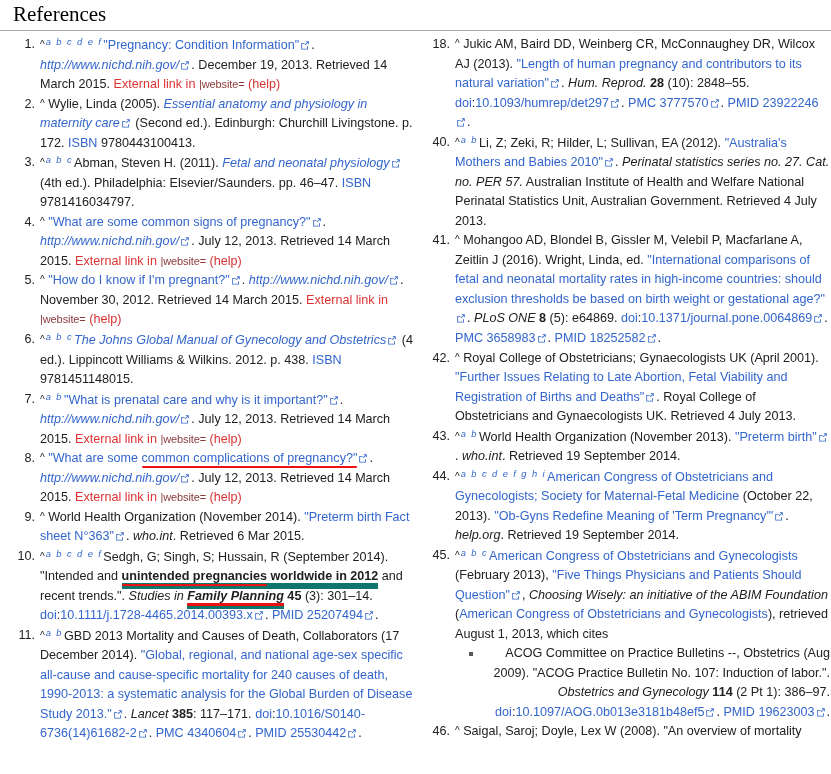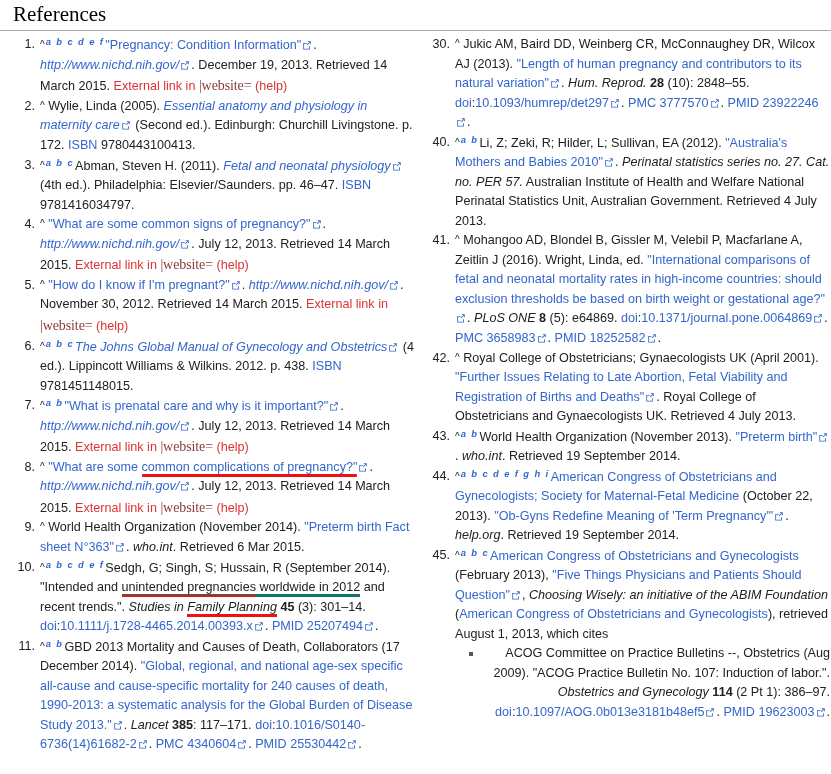--- a/index.html
+++ b/index.html
@@ -69,21 +69,21 @@
     color: #3366cc;
   }
   .backlink-caret {
     color: #202122;
     font-size: 10px;
     vertical-align: 1px;
     letter-spacing: 0;
   }
   .backlink-letters {
     font-style: italic;
-    font-weight: bold;
+    font-weight: normal;
     font-size: 9.4px;
     color: #3366cc;
     vertical-align: 4px;
     letter-spacing: 1.4px;
     margin-left: 1px;
     margin-right: 1px;
     text-align: center;
   }
   .it { font-style: italic; }
   .bold { font-weight: bold; }
@@ -94,22 +94,22 @@
     height: 10px;
     position: relative;
     margin: 0 1px 0 1px;
     vertical-align: -1px;
   }
   .extlink-icon svg { display: block; }
   .error-red {
     color: #d33;
   }
   .cs1-code {
-    font-family: Liberation Serif, serif;
-    font-size: 14px;
+    font-family: Liberation Sans, sans-serif;
+    font-size: 11px;
     color: #8b3a3a;
     background: transparent;
     letter-spacing: -0.1px;
     text-align: right;
   }
   .help-link {
     color: #d73333;
     margin-top: 8px;
   }
   ul.sub-cite {
@@ -140,21 +140,22 @@
     content: "";
     position: absolute;
     left: 0;
     right: 0;
     bottom: -3px;
     height: 2.4px;
     background: #ee1111;
     border-radius: 1px;
   }
   .thin-underline {
-    border-bottom: 3px solid #0f766e;
+    border-bottom: 6px solid #0f766e;
+    font-weight: bold;
   }
 </style>
 </head>
 <body>
 
 <h2 id="page-title">References</h2>
 <hr id="title-rule">
 
 <div class="reflist-columns">
 
@@ -286,21 +287,21 @@
             </svg></span><span class="plain">.</span>
       </li>
 
     </ol>
   </div>
 
   <div class="refcol">
     <ol class="references">
 
       <li>
-        <span class="refnum">30.</span>
+        <span class="refnum">18.</span>
         <span class="backlink-caret">^</span>
         <span class="plain">Jukic AM, Baird DD, Weinberg CR, McConnaughey DR, Wilcox AJ (2013). </span><a class="cite-link">"Length of human pregnancy and contributors to its natural variation"</a><span class="extlink-icon"><svg width="10" height="10" viewBox="0 0 12 12">
               <path d="M1.5 3.5h4v1h-3v6h6v-3h1v4h-8z" fill="#3366cc"></path>
               <path d="M7 1.5h3.5V5h-1V3.2L6.3 6.4l-.7-.7L8.8 2.5H7z" fill="#3366cc"></path>
             </svg></span><span class="plain">.</span> <span class="it plain">Hum. Reprod.</span><span class="bold plain"> 28</span><span class="plain"> (10): 2848–55. </span><a class="cite-link">doi</a><span class="plain">:</span><a class="cite-link">10.1093/humrep/det297</a><span class="extlink-icon"><svg width="10" height="10" viewBox="0 0 12 12">
               <path d="M1.5 3.5h4v1h-3v6h6v-3h1v4h-8z" fill="#3366cc"></path>
               <path d="M7 1.5h3.5V5h-1V3.2L6.3 6.4l-.7-.7L8.8 2.5H7z" fill="#3366cc"></path>
             </svg></span><span class="plain">.</span> <a class="cite-link">PMC</a><a class="cite-link"> 3777570</a><span class="extlink-icon"><svg width="10" height="10" viewBox="0 0 12 12">
               <path d="M1.5 3.5h4v1h-3v6h6v-3h1v4h-8z" fill="#3366cc"></path>
               <path d="M7 1.5h3.5V5h-1V3.2L6.3 6.4l-.7-.7L8.8 2.5H7z" fill="#3366cc"></path>
@@ -373,17 +374,22 @@
                   <path d="M1.5 3.5h4v1h-3v6h6v-3h1v4h-8z" fill="#3366cc"></path>
                   <path d="M7 1.5h3.5V5h-1V3.2L6.3 6.4l-.7-.7L8.8 2.5H7z" fill="#3366cc"></path>
                 </svg></span><span class="plain">.</span> <a class="cite-link">PMID</a><a class="cite-link"> 19623003</a><span class="extlink-icon"><svg width="10" height="10" viewBox="0 0 12 12">
                   <path d="M1.5 3.5h4v1h-3v6h6v-3h1v4h-8z" fill="#3366cc"></path>
                   <path d="M7 1.5h3.5V5h-1V3.2L6.3 6.4l-.7-.7L8.8 2.5H7z" fill="#3366cc"></path>
                 </svg></span><span class="plain">.</span>
           </li>
         </ul>
       </li>
 
+      <li>
+        <span class="refnum">46.</span>
+        <span class="backlink-caret">^</span>
+        <span class="plain">Saigal, Saroj; Doyle, Lex W (2008). "An overview of mortality</span>
+      </li>
 
     </ol>
   </div>
 
 </div>
 
 </body></html>

